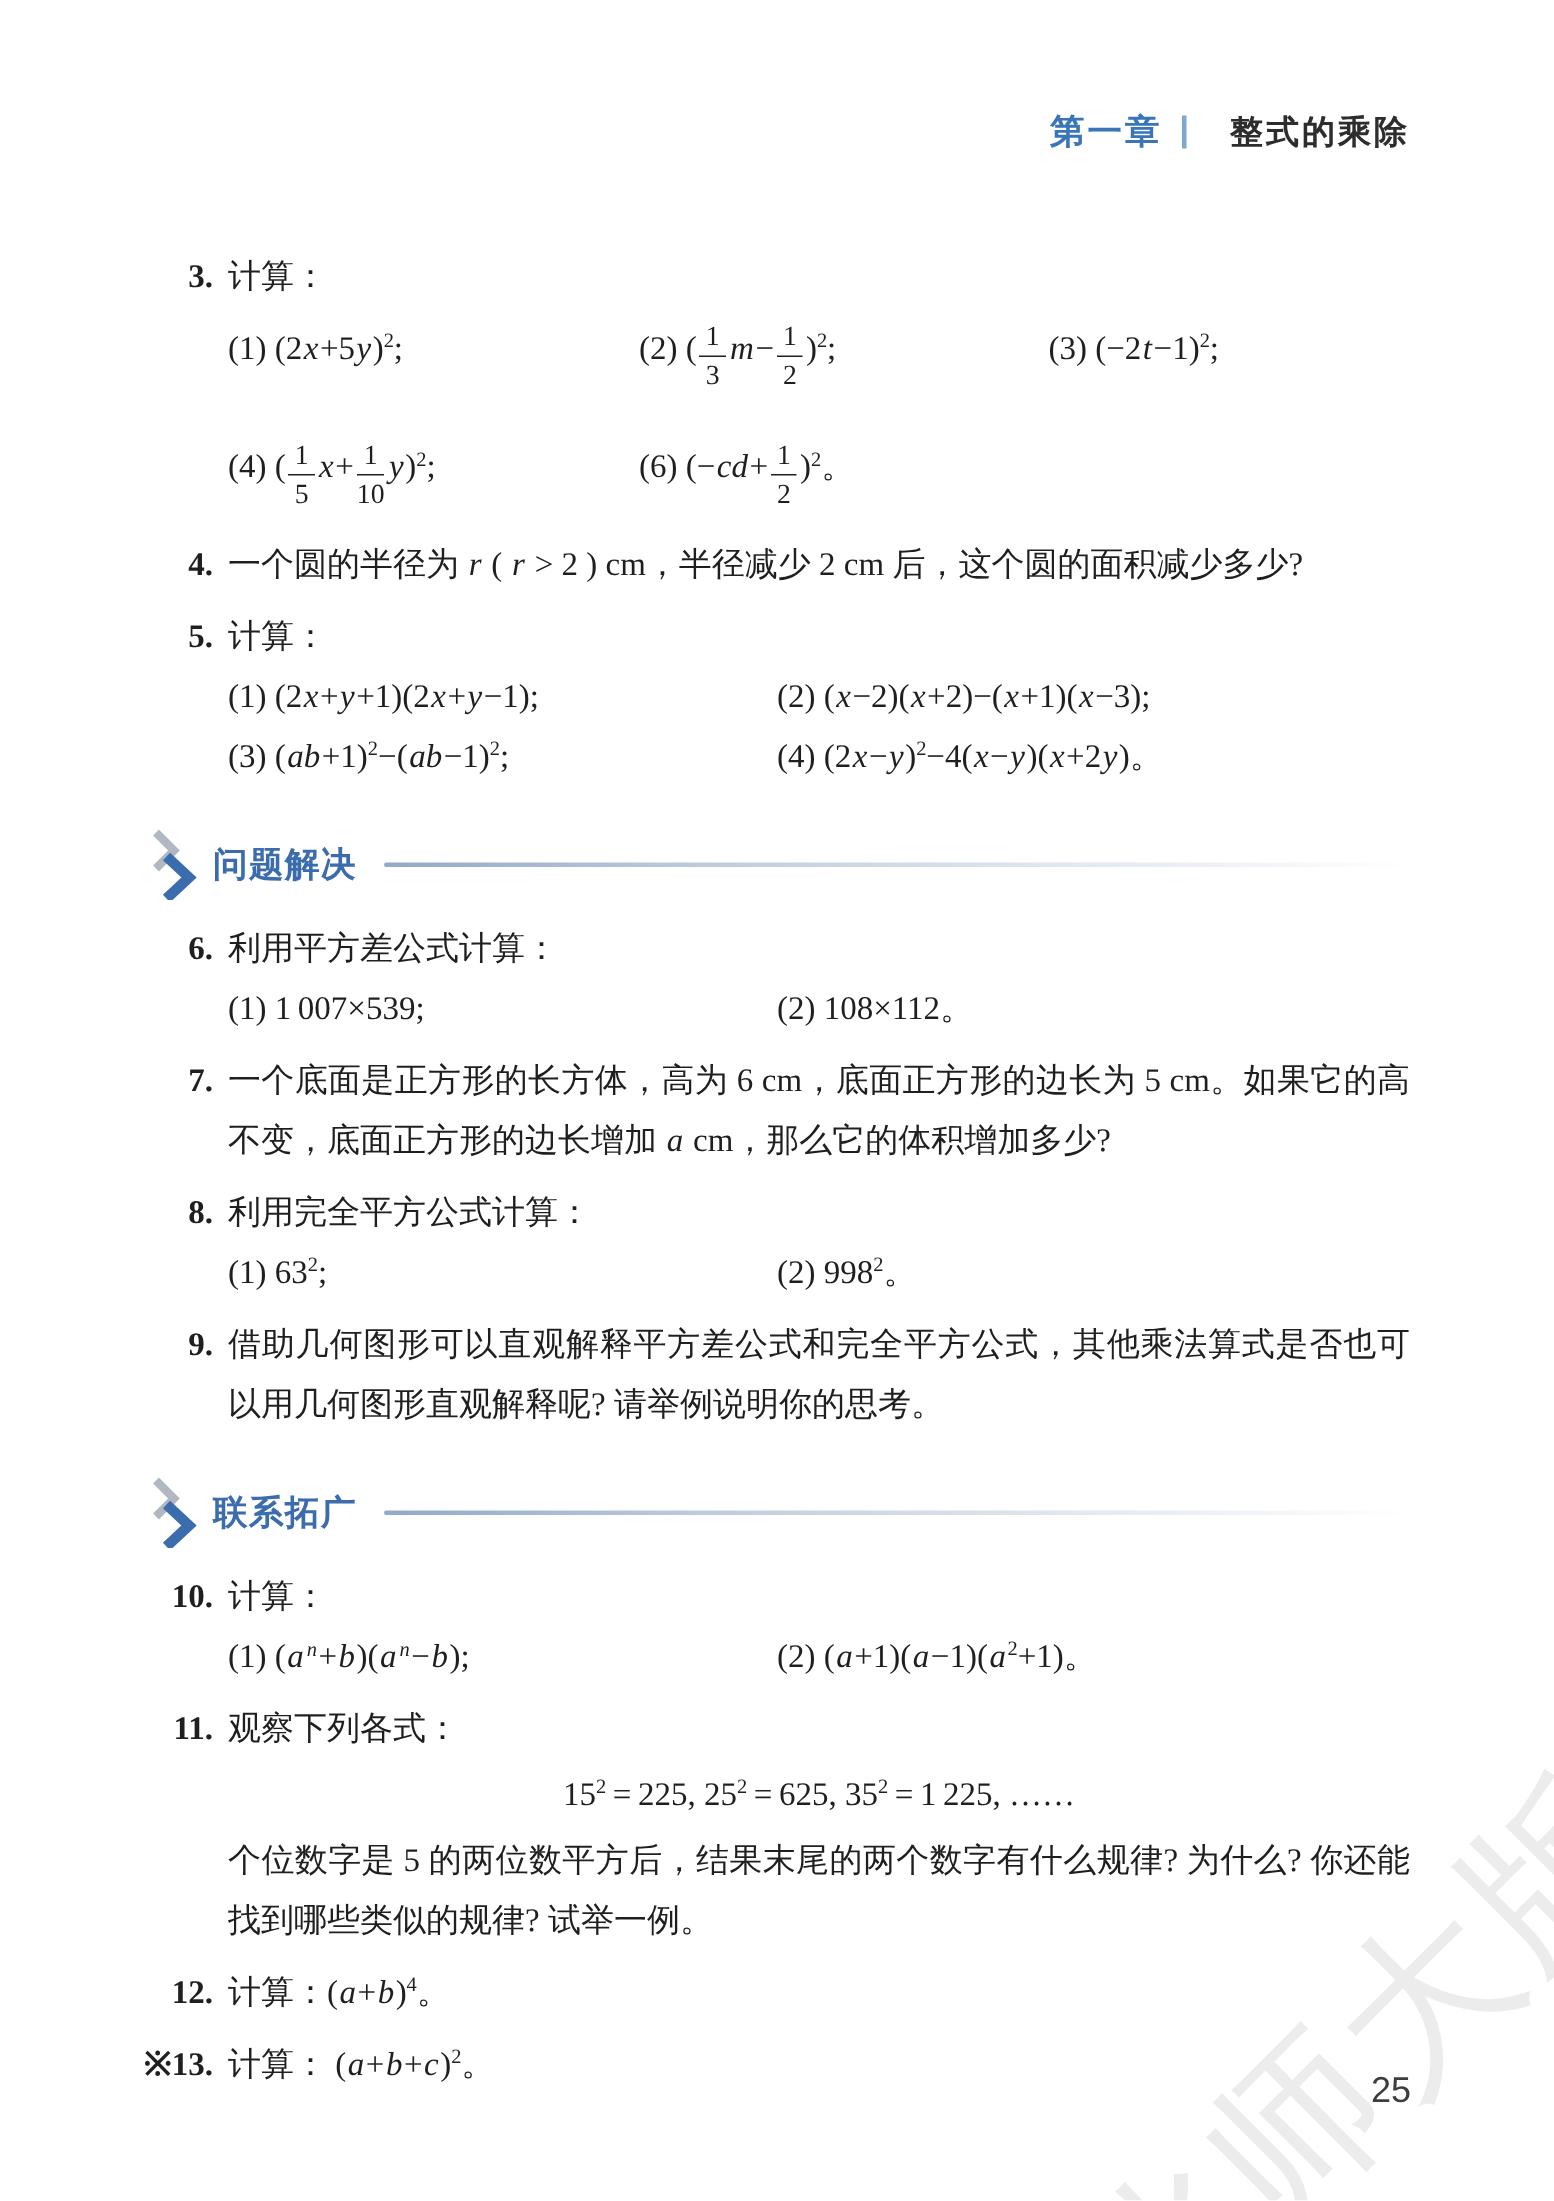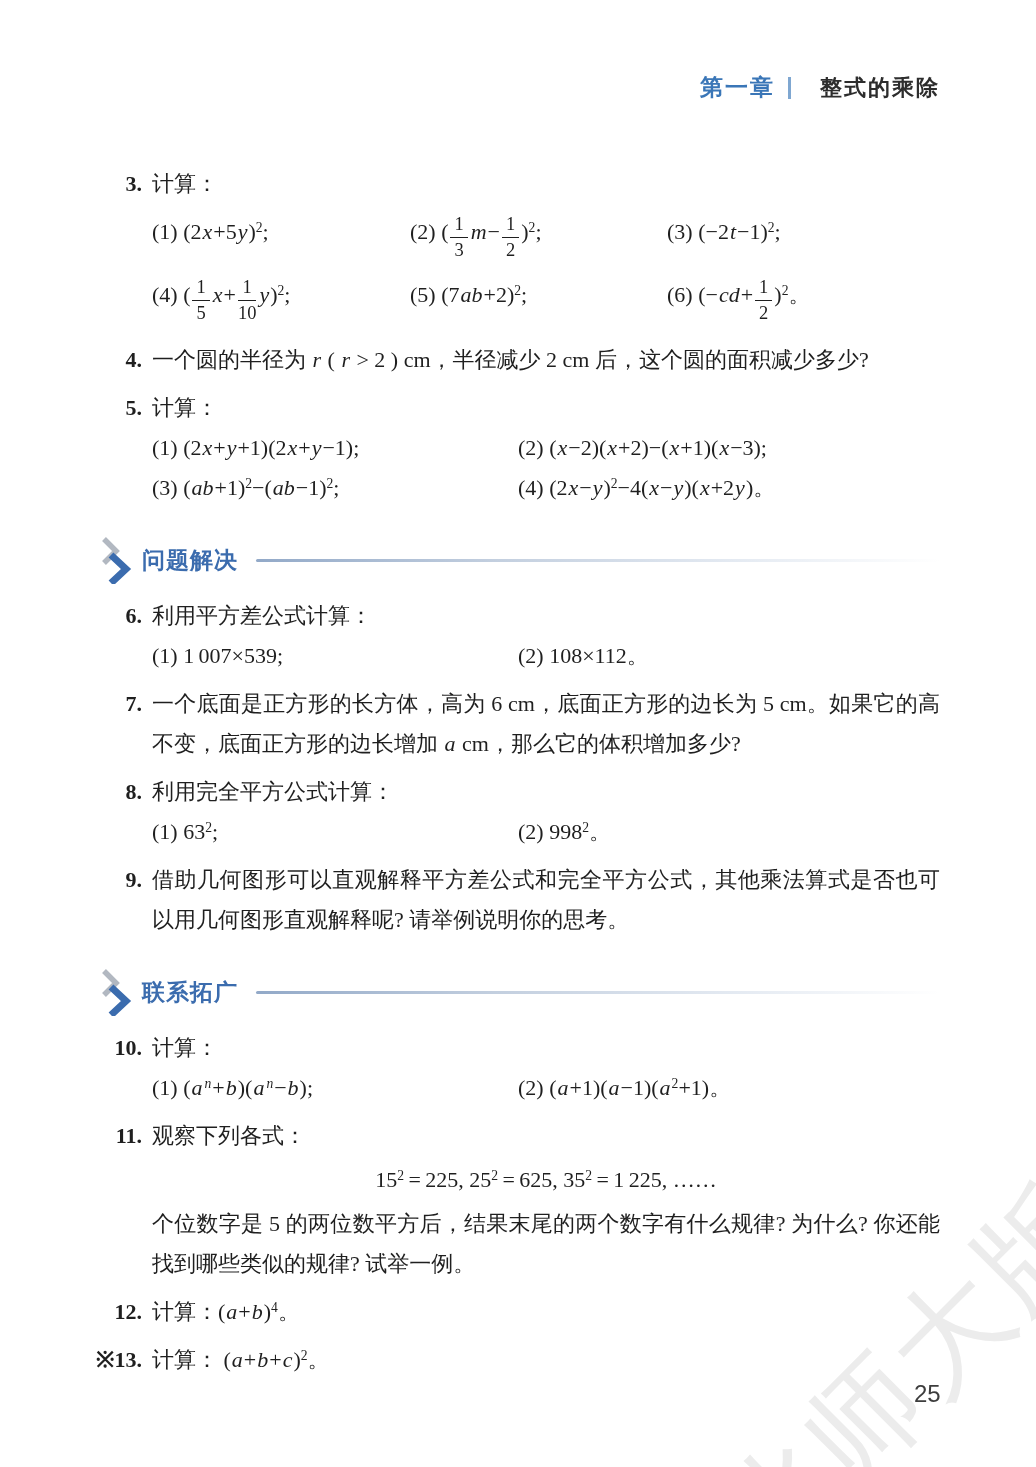--- a/index.html
+++ b/index.html
@@ -14,21 +14,21 @@
   .hdivider{width:3px;height:22px;background:#7fa7d1;}
   .htitle{color:#2d2d2d;font-weight:bold;font-size:22px;letter-spacing:2px;margin-left:16px;}
   
   .content{position:absolute;left:86px;top:164px;width:854px;z-index:1;}
   .problem{display:flex;margin:0 0 8px 0;}
   .pnum{flex:none;width:56px;text-align:right;font-weight:bold;line-height:40px;padding-right:10px;}
   .pbody{flex:1;min-width:0;}
   .stem{margin:0;line-height:40px;}
   .ptext{margin:0;line-height:40px;text-align:justify;text-justify:inter-ideograph;}
   .grid{display:grid;}
-  .cols3{grid-template-columns:258px 257px 1fr;}
+  .cols3{grid-template-columns:258px 257px 1fr;gap:16px;}
   .cols2{grid-template-columns:366px 1fr;}
   .item{line-height:40px;white-space:nowrap;}
   .tallrow .item{padding:8px 0;}
   .formula{margin:2px 0;line-height:44px;text-align:center;}
   
   .section-head{display:flex;align-items:center;margin:28px 0 12px 14px;}
   .chev-icon{flex:none;width:34px;height:48px;margin-right:8px;}
   .section-title{font-family:"Liberation Sans","DejaVu Sans",sans-serif;font-weight:bold;
     color:#3b6cae;font-size:23px;letter-spacing:1px;}
   .section-rule{flex:1;height:3px;margin-left:18px;border-radius:2px;
@@ -62,21 +62,20 @@
 
     <section class="problem">
       <span class="pnum">3.</span>
       <div class="pbody">
         <p class="stem">计算：</p>
         <div class="grid cols3 tallrow">
           <span class="item">(1) (2<i>x</i>+5<i>y</i>)<sup>2</sup>;</span>
           <span class="item">(2) (<span class="frac"><span class="fnum">1</span><span class="fden">3</span></span><i>m</i>−<span class="frac"><span class="fnum">1</span><span class="fden">2</span></span>)<sup>2</sup>;</span>
           <span class="item">(3) (−2<i>t</i>−1)<sup>2</sup>;</span>
           <span class="item">(4) (<span class="frac"><span class="fnum">1</span><span class="fden">5</span></span><i>x</i>+<span class="frac"><span class="fnum">1</span><span class="fden">10</span></span><i>y</i>)<sup>2</sup>;</span>
-          <span class="item">(5) (7<i>ab</i>+2)<sup>2</sup>;</span>
           <span class="item">(6) (−<i>cd</i>+<span class="frac"><span class="fnum">1</span><span class="fden">2</span></span>)<sup>2</sup>。</span>
         </div>
       </div>
     </section>
 
     <section class="problem" style="margin-top:10px;">
       <span class="pnum">4.</span>
       <div class="pbody">
         <p class="ptext">一个圆的半径为 <i>r</i> ( <i>r</i> &gt; 2 ) cm，半径减少 2 cm 后，这个圆的面积减少多少?</p>
       </div>

